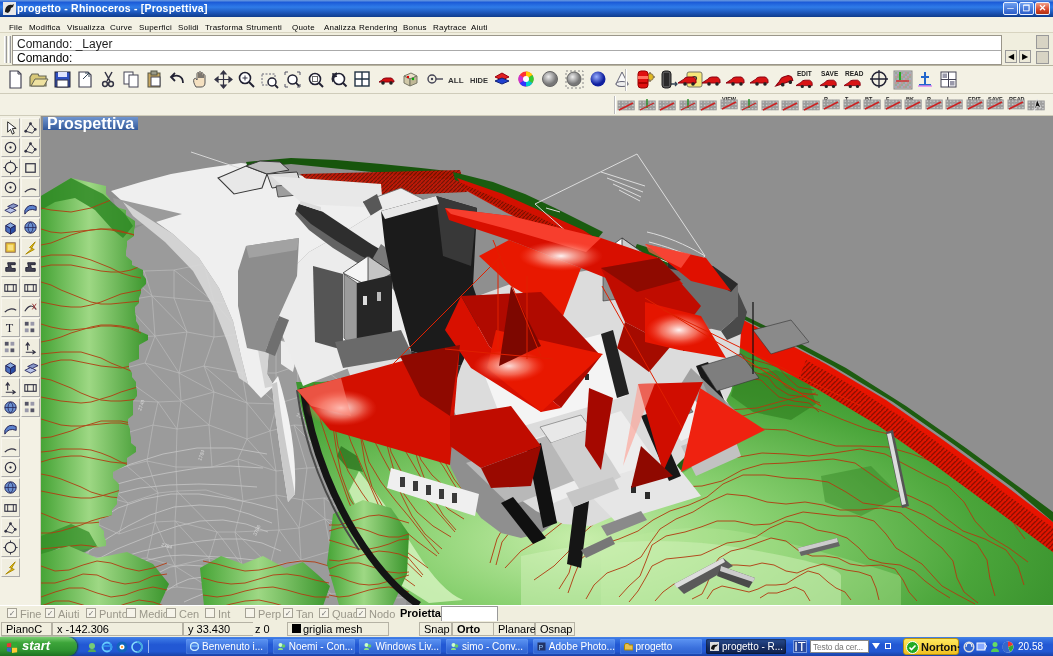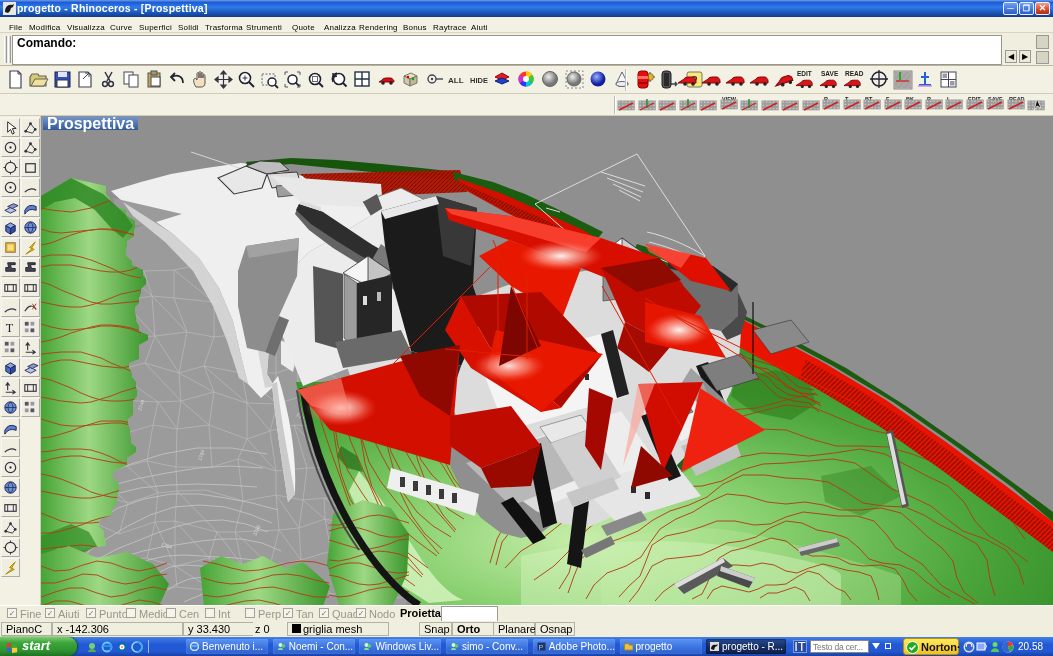--- a/index.html
+++ b/index.html
@@ -51,21 +51,22 @@
     <span class="abs" style="left:319px;top:3px">Analizza</span>
     <span class="abs" style="left:354px;top:3px">Rendering</span>
     <span class="abs" style="left:398px;top:3px">Bonus</span>
     <span class="abs" style="left:428px;top:3px">Raytrace</span>
     <span class="abs" style="left:466px;top:3px">Aiuti</span>
   </div>
 <div class="abs cmdarea">
  <div class="abs grip"></div>
     <div class="abs grip2"></div>
  <div class="abs cmdbox">
- <div style="height:14px;padding:0 0 12px 4px;font-weight:bold">Comando:</div>
+      <div style="height:15px;border-bottom:1px solid #aaa;padding:1px 0 0 4px;color:#222">Comando: _Layer</div>
+ <div style="height:14px;padding:0 0 12px 4px;font-weight:normal">Comando:</div>
     </div>
  <div class="abs" style="left:1005px;top:17px;width:12px;height:13px;background:#ece9d8;border:1px solid #999;font-size:8px;text-align:center;line-height:12px">◀</div>
  <div class="abs" style="left:1019px;top:17px;width:12px;height:13px;background:#ece9d8;border:1px solid #999;font-size:8px;text-align:center;line-height:12px">▶</div>
  <div class="abs" style="left:1036px;top:2px;width:13px;height:14px;background:#d8d4c4;border:1px solid #999"></div>
  <div class="abs" style="left:1036px;top:18px;width:13px;height:13px;background:#d8d4c4;border:1px solid #999"></div>
 </div>
 <div class="abs toolbar1">
     <svg class="abs" style="left:5px;top:3px" width="21" height="21" viewBox="0 0 21 21">
       <path d="M5,2 h8 l3,3 v14 h-11 z" fill="#fff" stroke="#445" stroke-width="1.2"></path>
       <path d="M13,2 v3 h3" fill="none" stroke="#445"></path>

